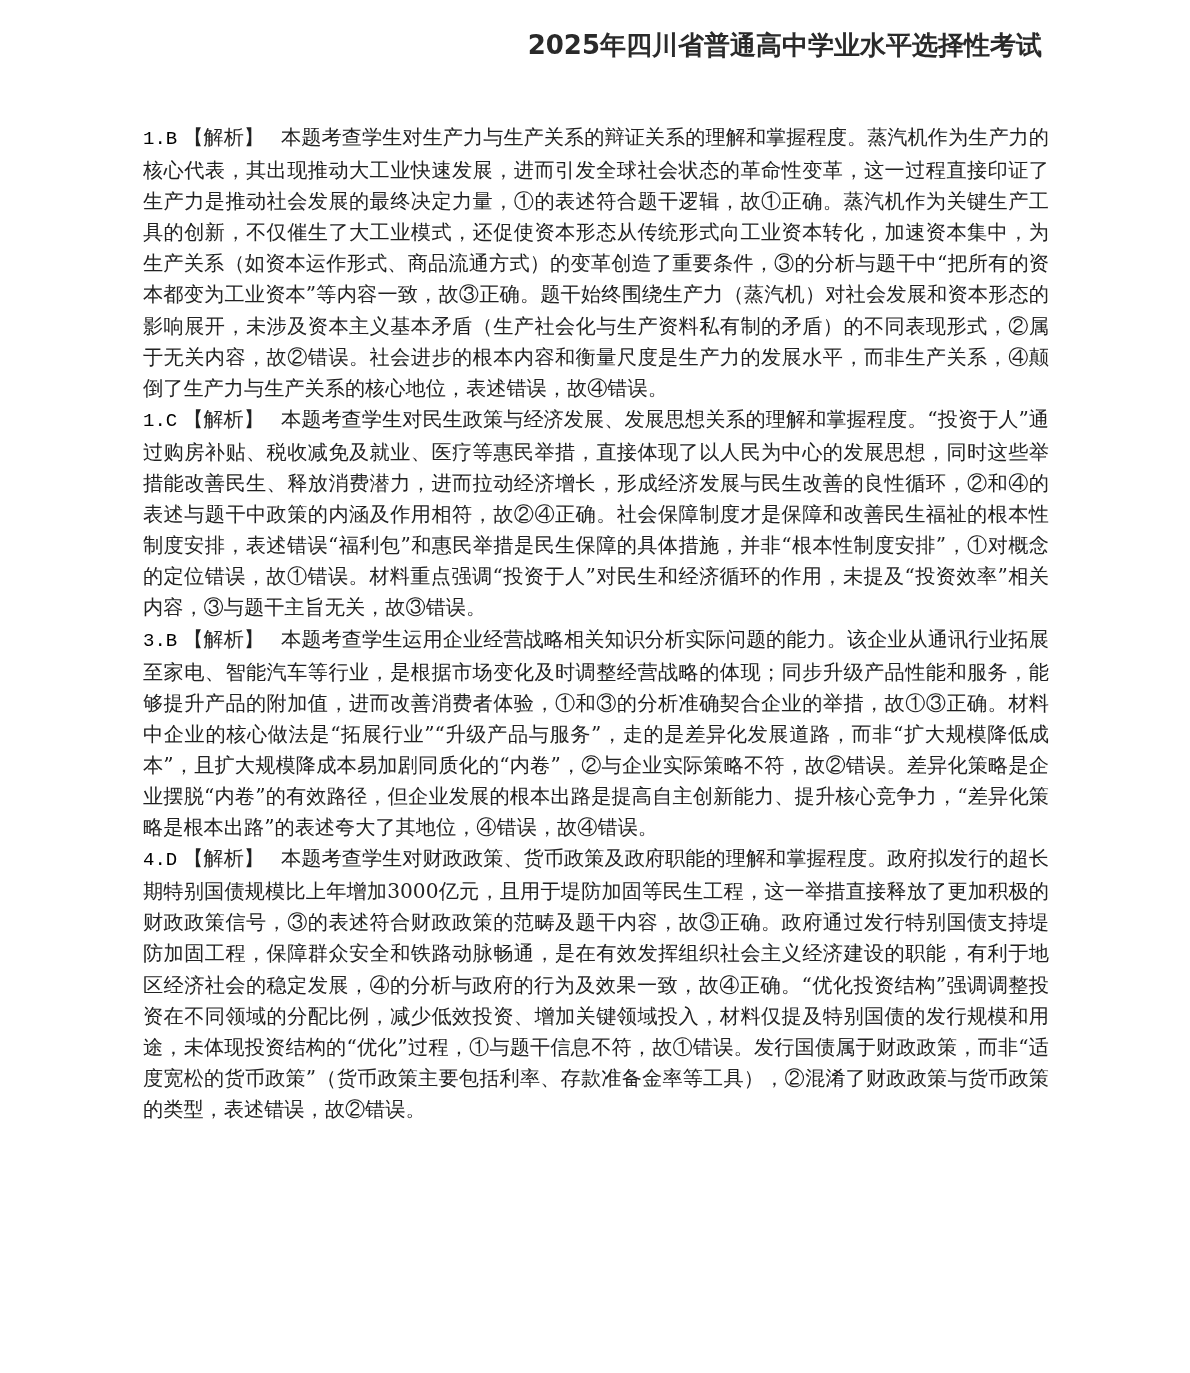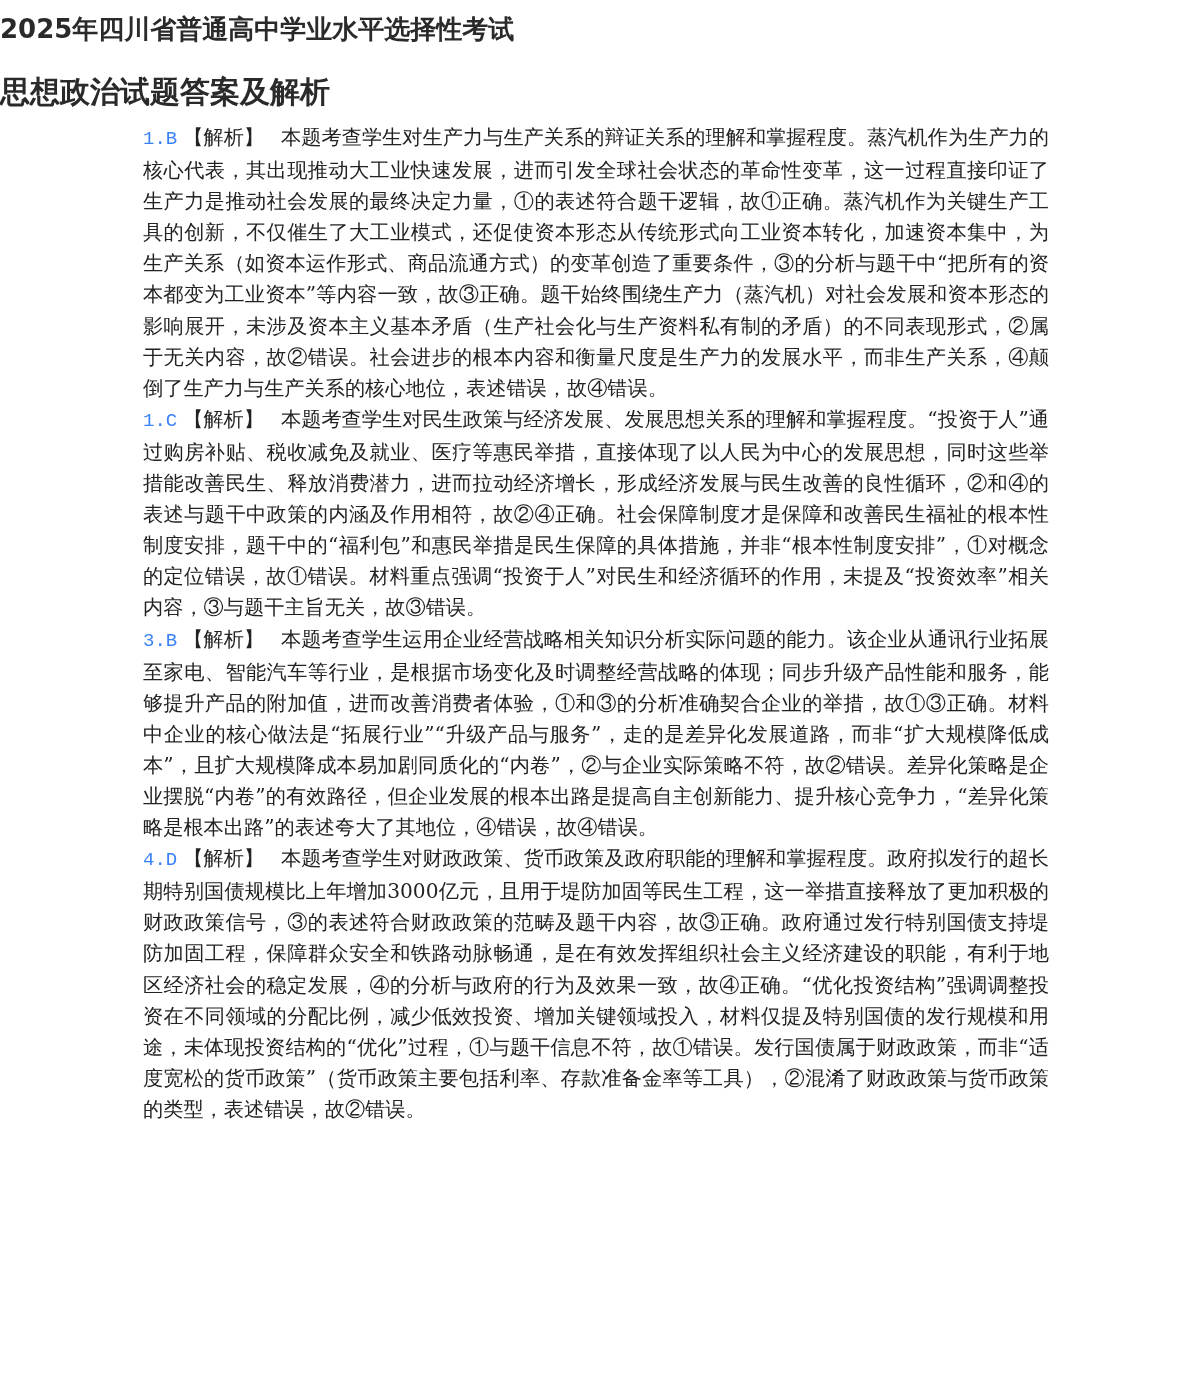--- a/index.html
+++ b/index.html
@@ -18,25 +18,25 @@
     position: absolute;
     left: 0;
     top: 0;
     width: 1190px;
     height: 1373px;
   }
   .title {
     position: absolute;
     left: 0;
     width: 1026px;
-    text-align: left;
+    text-align: right;
     font-family: "DejaVu Sans", "Liberation Sans", sans-serif;
     font-weight: bold;
     color: #2a2a2a;
-    margin: 0;
+    margin: 16px;
     letter-spacing: 0px;
   }
   .title-1 {
     top: 12px;
     font-size: 26px;
     line-height: 34px;
   }
   .title-2 {
     top: 72px;
     font-size: 30px;
@@ -54,41 +54,40 @@
     text-align: justify;
     text-justify: inter-character;
   }
   .answer {
     margin: 0;
     padding: 0;
   }
   .answer-head {
     font-family: "Liberation Mono", "DejaVu Sans Mono", monospace;
     font-size: 19px;
-    color: #3b82f6;
+    color: #000000;
     margin-right: 6px;
   }
   .answer-tag {
     margin-right: 17px;
   }
 </style>
 </head>
 <body>
 
 <div class="page">
 
   <h1 class="title title-1">2025年四川省普通高中学业水平选择性考试</h1>
 
-  <h2 class="title title-2">思想政治试题答案及解析</h2>
 
   <div class="body">
 
     <p class="answer"><span class="answer-head">1.B</span><span class="answer-tag">【解析】</span><span>本题考查学生对生产力与生产关系的辩证关系的理解和掌握程度。蒸汽机作为生产力的核心代表，其出现推动大工业快速发展，进而引发全球社会状态的革命性变革，这一过程直接印证了生产力是推动社会发展的最终决定力量，①的表述符合题干逻辑，故①正确。蒸汽机作为关键生产工具的创新，不仅催生了大工业模式，还促使资本形态从传统形式向工业资本转化，加速资本集中，为生产关系（如资本运作形式、商品流通方式）的变革创造了重要条件，③的分析与题干中“把所有的资本都变为工业资本”等内容一致，故③正确。题干始终围绕生产力（蒸汽机）对社会发展和资本形态的影响展开，未涉及资本主义基本矛盾（生产社会化与生产资料私有制的矛盾）的不同表现形式，②属于无关内容，故②错误。社会进步的根本内容和衡量尺度是生产力的发展水平，而非生产关系，④颠倒了生产力与生产关系的核心地位，表述错误，故④错误。</span></p>
 
-    <p class="answer"><span class="answer-head">1.C</span><span class="answer-tag">【解析】</span><span>本题考查学生对民生政策与经济发展、发展思想关系的理解和掌握程度。“投资于人”通过购房补贴、税收减免及就业、医疗等惠民举措，直接体现了以人民为中心的发展思想，同时这些举措能改善民生、释放消费潜力，进而拉动经济增长，形成经济发展与民生改善的良性循环，②和④的表述与题干中政策的内涵及作用相符，故②④正确。社会保障制度才是保障和改善民生福祉的根本性制度安排，题干中的“福利包”和惠民举措是民生保障的具体措施，并非“根本性制度安排”，①对概念的定位错误，故①错误。材料重点强调“投资于人”对民生和经济循环的作用，未提及“投资效率”相关内容，③与题干主旨无关，故③错误。</span></p>
+    <p class="answer"><span class="answer-head">1.C</span><span class="answer-tag">【解析】</span><span>本题考查学生对民生政策与经济发展、发展思想关系的理解和掌握程度。“投资于人”通过购房补贴、税收减免及就业、医疗等惠民举措，直接体现了以人民为中心的发展思想，同时这些举措能改善民生、释放消费潜力，进而拉动经济增长，形成经济发展与民生改善的良性循环，②和④的表述与题干中政策的内涵及作用相符，故②④正确。社会保障制度才是保障和改善民生福祉的根本性制度安排，表述错误“福利包”和惠民举措是民生保障的具体措施，并非“根本性制度安排”，①对概念的定位错误，故①错误。材料重点强调“投资于人”对民生和经济循环的作用，未提及“投资效率”相关内容，③与题干主旨无关，故③错误。</span></p>
 
     <p class="answer"><span class="answer-head">3.B</span><span class="answer-tag">【解析】</span><span>本题考查学生运用企业经营战略相关知识分析实际问题的能力。该企业从通讯行业拓展至家电、智能汽车等行业，是根据市场变化及时调整经营战略的体现；同步升级产品性能和服务，能够提升产品的附加值，进而改善消费者体验，①和③的分析准确契合企业的举措，故①③正确。材料中企业的核心做法是“拓展行业”“升级产品与服务”，走的是差异化发展道路，而非“扩大规模降低成本”，且扩大规模降成本易加剧同质化的“内卷”，②与企业实际策略不符，故②错误。差异化策略是企业摆脱“内卷”的有效路径，但企业发展的根本出路是提高自主创新能力、提升核心竞争力，“差异化策略是根本出路”的表述夸大了其地位，④错误，故④错误。</span></p>
 
     <p class="answer"><span class="answer-head">4.D</span><span class="answer-tag">【解析】</span><span>本题考查学生对财政政策、货币政策及政府职能的理解和掌握程度。政府拟发行的超长期特别国债规模比上年增加3000亿元，且用于堤防加固等民生工程，这一举措直接释放了更加积极的财政政策信号，③的表述符合财政政策的范畴及题干内容，故③正确。政府通过发行特别国债支持堤防加固工程，保障群众安全和铁路动脉畅通，是在有效发挥组织社会主义经济建设的职能，有利于地区经济社会的稳定发展，④的分析与政府的行为及效果一致，故④正确。“优化投资结构”强调调整投资在不同领域的分配比例，减少低效投资、增加关键领域投入，材料仅提及特别国债的发行规模和用途，未体现投资结构的“优化”过程，①与题干信息不符，故①错误。发行国债属于财政政策，而非“适度宽松的货币政策”（货币政策主要包括利率、存款准备金率等工具），②混淆了财政政策与货币政策的类型，表述错误，故②错误。</span></p>
 
 
   </div>
 </div>
 
 </body></html>

